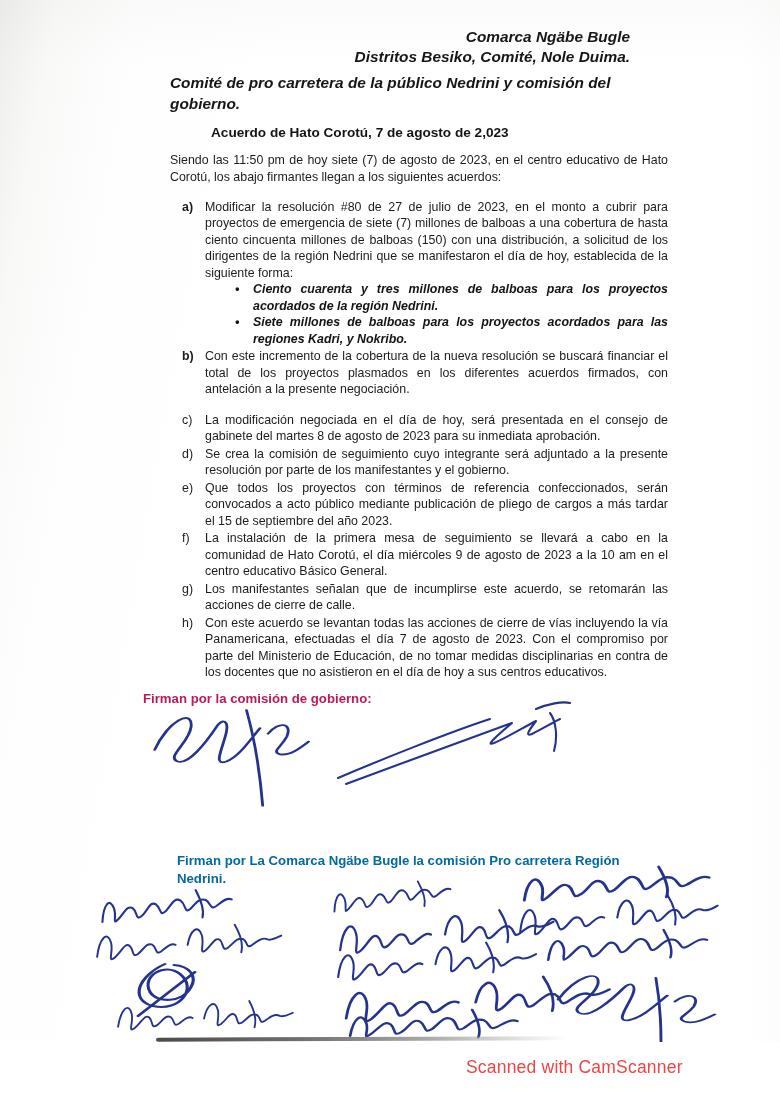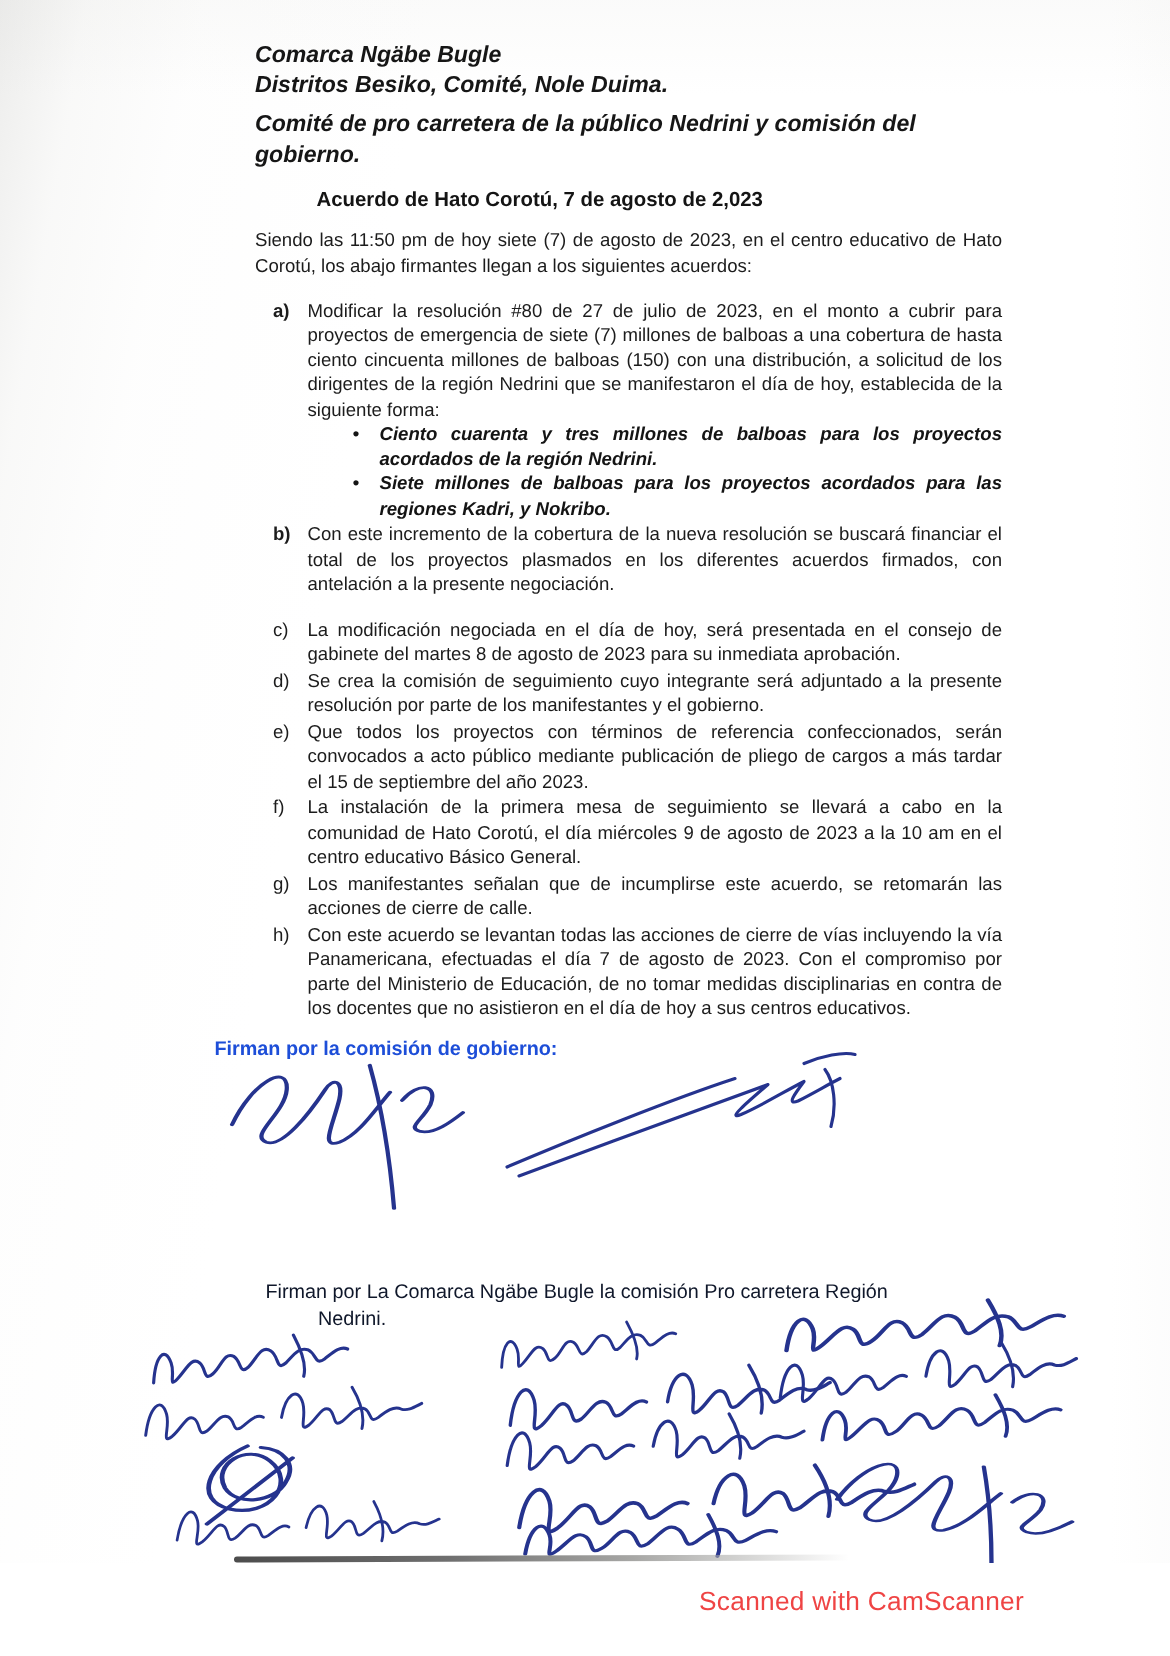--- a/index.html
+++ b/index.html
@@ -12,36 +12,36 @@
   
   .scan-tint{
     position:absolute;left:0;top:0;width:780px;height:1042px;
     background:
       linear-gradient(100deg, rgba(190,190,186,0.28) 0%, rgba(220,220,216,0.18) 6%, rgba(240,240,238,0.10) 14%, rgba(255,255,255,0) 30%),
       linear-gradient(to bottom, rgba(225,225,222,0.15) 0%, rgba(255,255,255,0) 6%),
       linear-gradient(to left, rgba(235,235,232,0.12) 0%, rgba(255,255,255,0) 5%);
     pointer-events:none;
   }
   .doc{position:absolute;left:170px;top:0;width:498px;}
-  .title-center{width:460px;text-align:left;font-weight:bold;font-style:italic;font-size:15.4px;line-height:20px;color:#161616;}
+  .title-center{width:460px;text-align:right;font-weight:bold;font-style:italic;font-size:15.4px;line-height:20px;color:#161616;}
   .title-left{margin-top:5px;width:482px;font-weight:bold;font-style:italic;font-size:15.4px;line-height:21px;color:#161616;}
   .date-heading{margin-top:11px;font-weight:bold;font-size:13.6px;color:#141414;margin-left:41px;}
   .intro{font-size:12.4px;line-height:17px;text-align:justify;}
   ol.acuerdos{list-style:none;margin:7px 0 0 35px;padding:0;font-size:12.4px;line-height:16.5px;}
   ol.acuerdos > li{position:relative;margin:0 0 1px 0;text-align:justify;}
   ol.acuerdos > li > .item-label{position:absolute;left:-23px;top:0;}
   ol.acuerdos > li.bold-label > .item-label{font-weight:bold;}
   ol.acuerdos > li.gap-before{margin-top:14px;}
   ul.bullets{list-style:none;margin:0 0 0 28px;padding:0;font-weight:bold;color:#141414;font-style:italic;}
   ul.bullets > li{position:relative;padding-left:20px;text-align:justify;}
   ul.bullets > li::before{content:"\2022";position:absolute;left:2px;top:0;font-weight:bold;}
-  .sign-heading-gov{margin:10px 0 0 -27px;font-weight:bold;font-size:13.2px;color:#1d4ed8;}
+  .sign-heading-gov{margin:10px 0 0 -27px;font-weight:bold;font-size:13.2px;color:#be185d;}
   .gov-space{height:146px;}
-  .sign-heading-comarca{margin-left:7px;font-weight:normal;font-size:13.2px;line-height:18px;color:#0f172a;width:490px;}
-  .sign-heading-comarca .line2{display:block;margin-left:35px;}
+  .sign-heading-comarca{margin-left:7px;font-weight:bold;font-size:13.2px;line-height:18px;color:#0369a1;width:490px;}
+  .sign-heading-comarca .line2{display:block;}
   .sig-overlay{position:absolute;left:0;top:0;width:780px;height:1104px;pointer-events:none;}
   .scan-edge-line{
     position:absolute;left:156px;top:1037px;width:410px;height:3.5px;border-radius:2px;
     transform:rotate(-0.2deg);
     background:linear-gradient(to right,#4c4c4c 0%,#6f6f6f 35%,#a7a7a5 65%,rgba(200,200,198,0) 100%);
   }
   .footer-bar{position:absolute;left:0;top:1042px;width:780px;height:62px;background:#ffffff;}
   .camscanner{position:absolute;left:466px;top:1057px;font-size:17.5px;color:#ef4444;letter-spacing:0.2px;}
 </style>
 </head>

